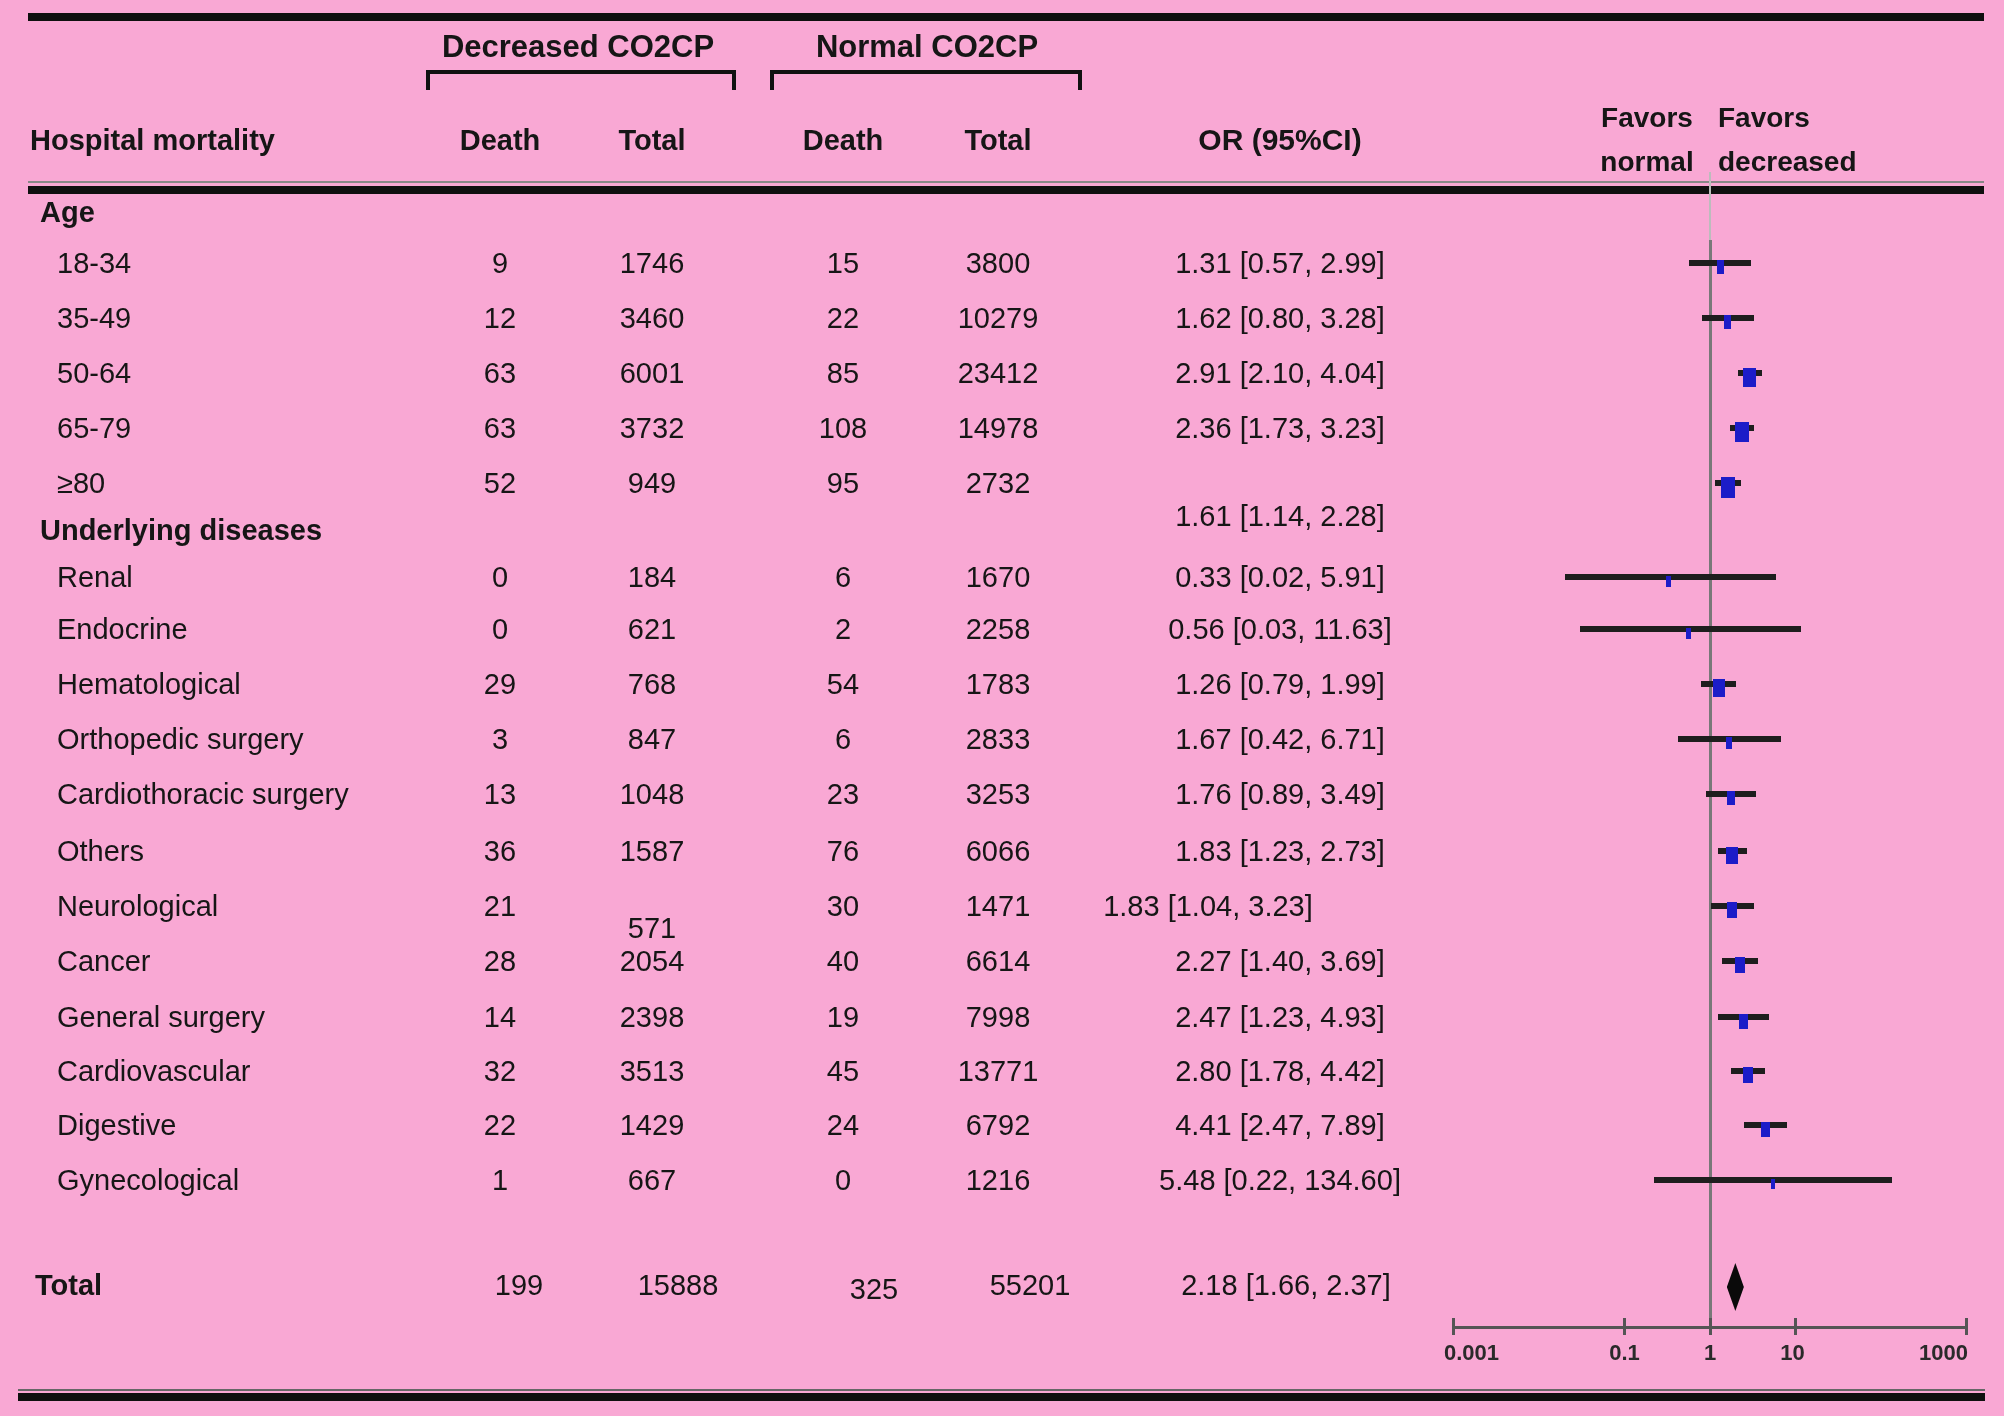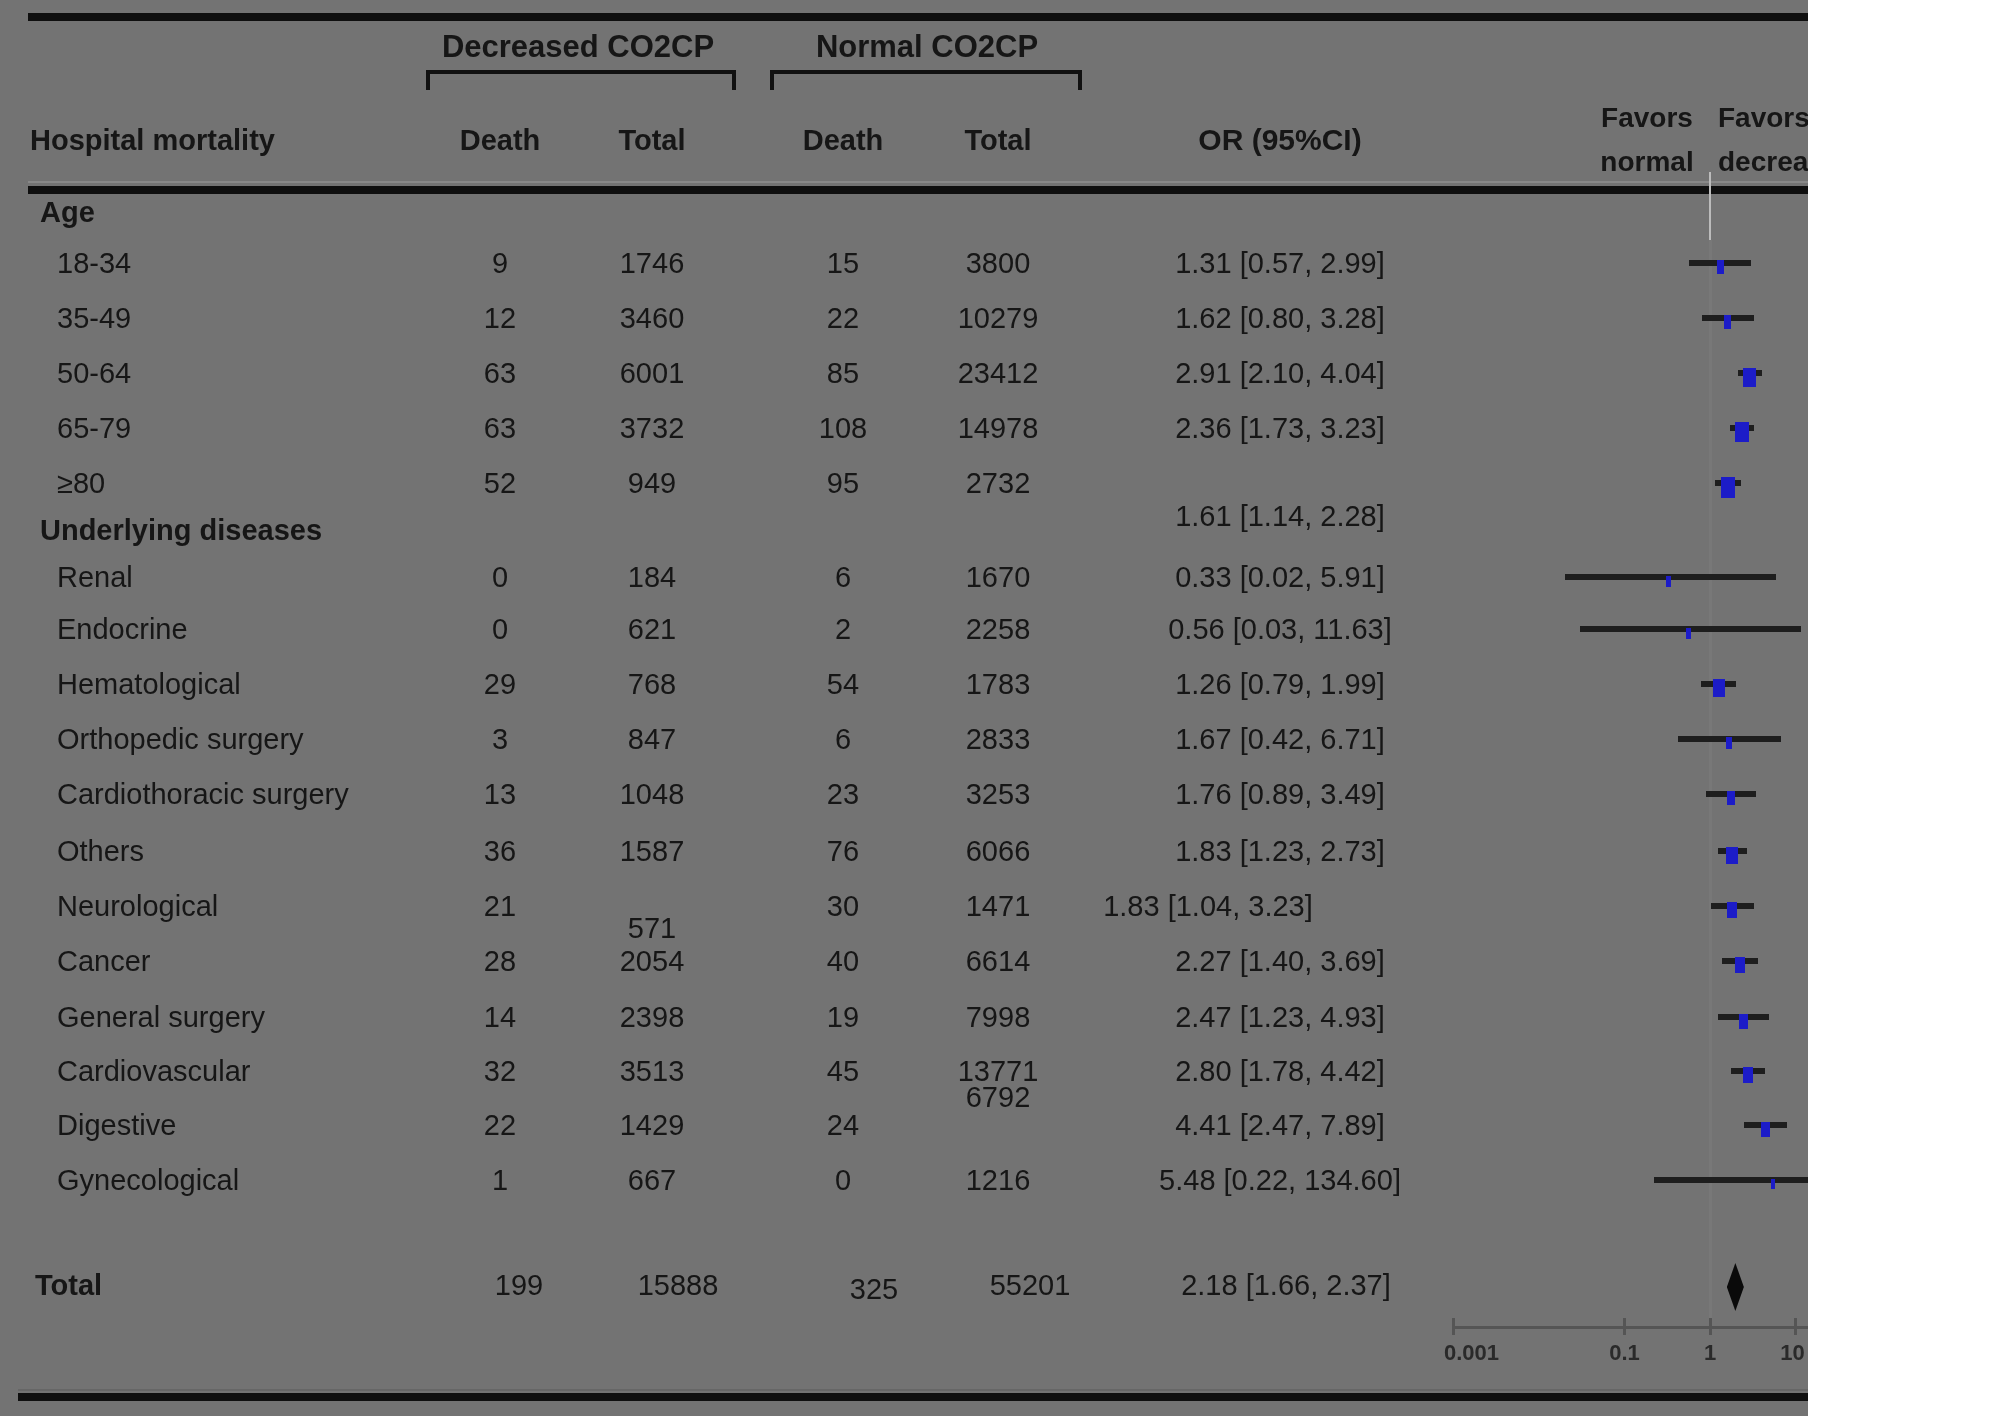--- a/index.html
+++ b/index.html
@@ -1,16 +1,16 @@
 <!DOCTYPE html>
 <html><head>
 <meta charset="utf-8">
 <style>
   html,body{margin:0;padding:0;background:#ffffff;}
-  .fig{position:relative;width:1808px;height:1416px;background:#737373;overflow:hidden;
+  .fig{position:relative;width:2004px;height:1416px;background:#f9a8d4;overflow:hidden;
        font-family:"Liberation Sans",sans-serif;color:#161616;}
   .txt{position:absolute;font-size:29px;line-height:40px;white-space:nowrap;color:#161616;}
   .b{font-weight:bold;}
   .c{transform:translateX(-50%);}
   .grp{font-size:31px;}
   .orhdr{font-size:30px;}
   .hr{position:absolute;background:#0f0f0f;}
   .bracket{position:absolute;height:16px;border-top:4px solid #111;border-left:4px solid #111;border-right:4px solid #111;}
   .favors{position:absolute;font-size:28px;font-weight:bold;line-height:44px;}
   .favors div{white-space:nowrap;}
@@ -146,21 +146,21 @@
       <div class="txt" style="left: 57px; top: 1051px;">Cardiovascular</div>
       <div class="txt c" style="left: 500px; top: 1051px;">32</div>
       <div class="txt c" style="left: 652px; top: 1051px;">3513</div>
       <div class="txt c" style="left: 843px; top: 1051px;">45</div>
       <div class="txt c" style="left: 998px; top: 1051px;">13771</div>
       <div class="txt c" style="left: 1280px; top: 1051px;">2.80 [1.78, 4.42]</div>
       <div class="txt" style="left: 57px; top: 1105px;">Digestive</div>
       <div class="txt c" style="left: 500px; top: 1105px;">22</div>
       <div class="txt c" style="left: 652px; top: 1105px;">1429</div>
       <div class="txt c" style="left: 843px; top: 1105px;">24</div>
-      <div class="txt c" style="left: 998px; top: 1077px;">6792</div>
+      <div class="txt c" style="left: 998px; top: 1105px;">6792</div>
       <div class="txt c" style="left: 1280px; top: 1105px;">4.41 [2.47, 7.89]</div>
       <div class="txt" style="left: 57px; top: 1160px;">Gynecological</div>
       <div class="txt c" style="left: 500px; top: 1160px;">1</div>
       <div class="txt c" style="left: 652px; top: 1160px;">667</div>
       <div class="txt c" style="left: 843px; top: 1160px;">0</div>
       <div class="txt c" style="left: 998px; top: 1160px;">1216</div>
       <div class="txt c" style="left: 1280px; top: 1160px;">5.48 [0.22, 134.60]</div>
       <div class="txt b" style="left: 35px; top: 1265px;">Total</div>
       <div class="txt c" style="left: 519px; top: 1265px;">199</div>
       <div class="txt c" style="left: 678px; top: 1265px;">15888</div>

